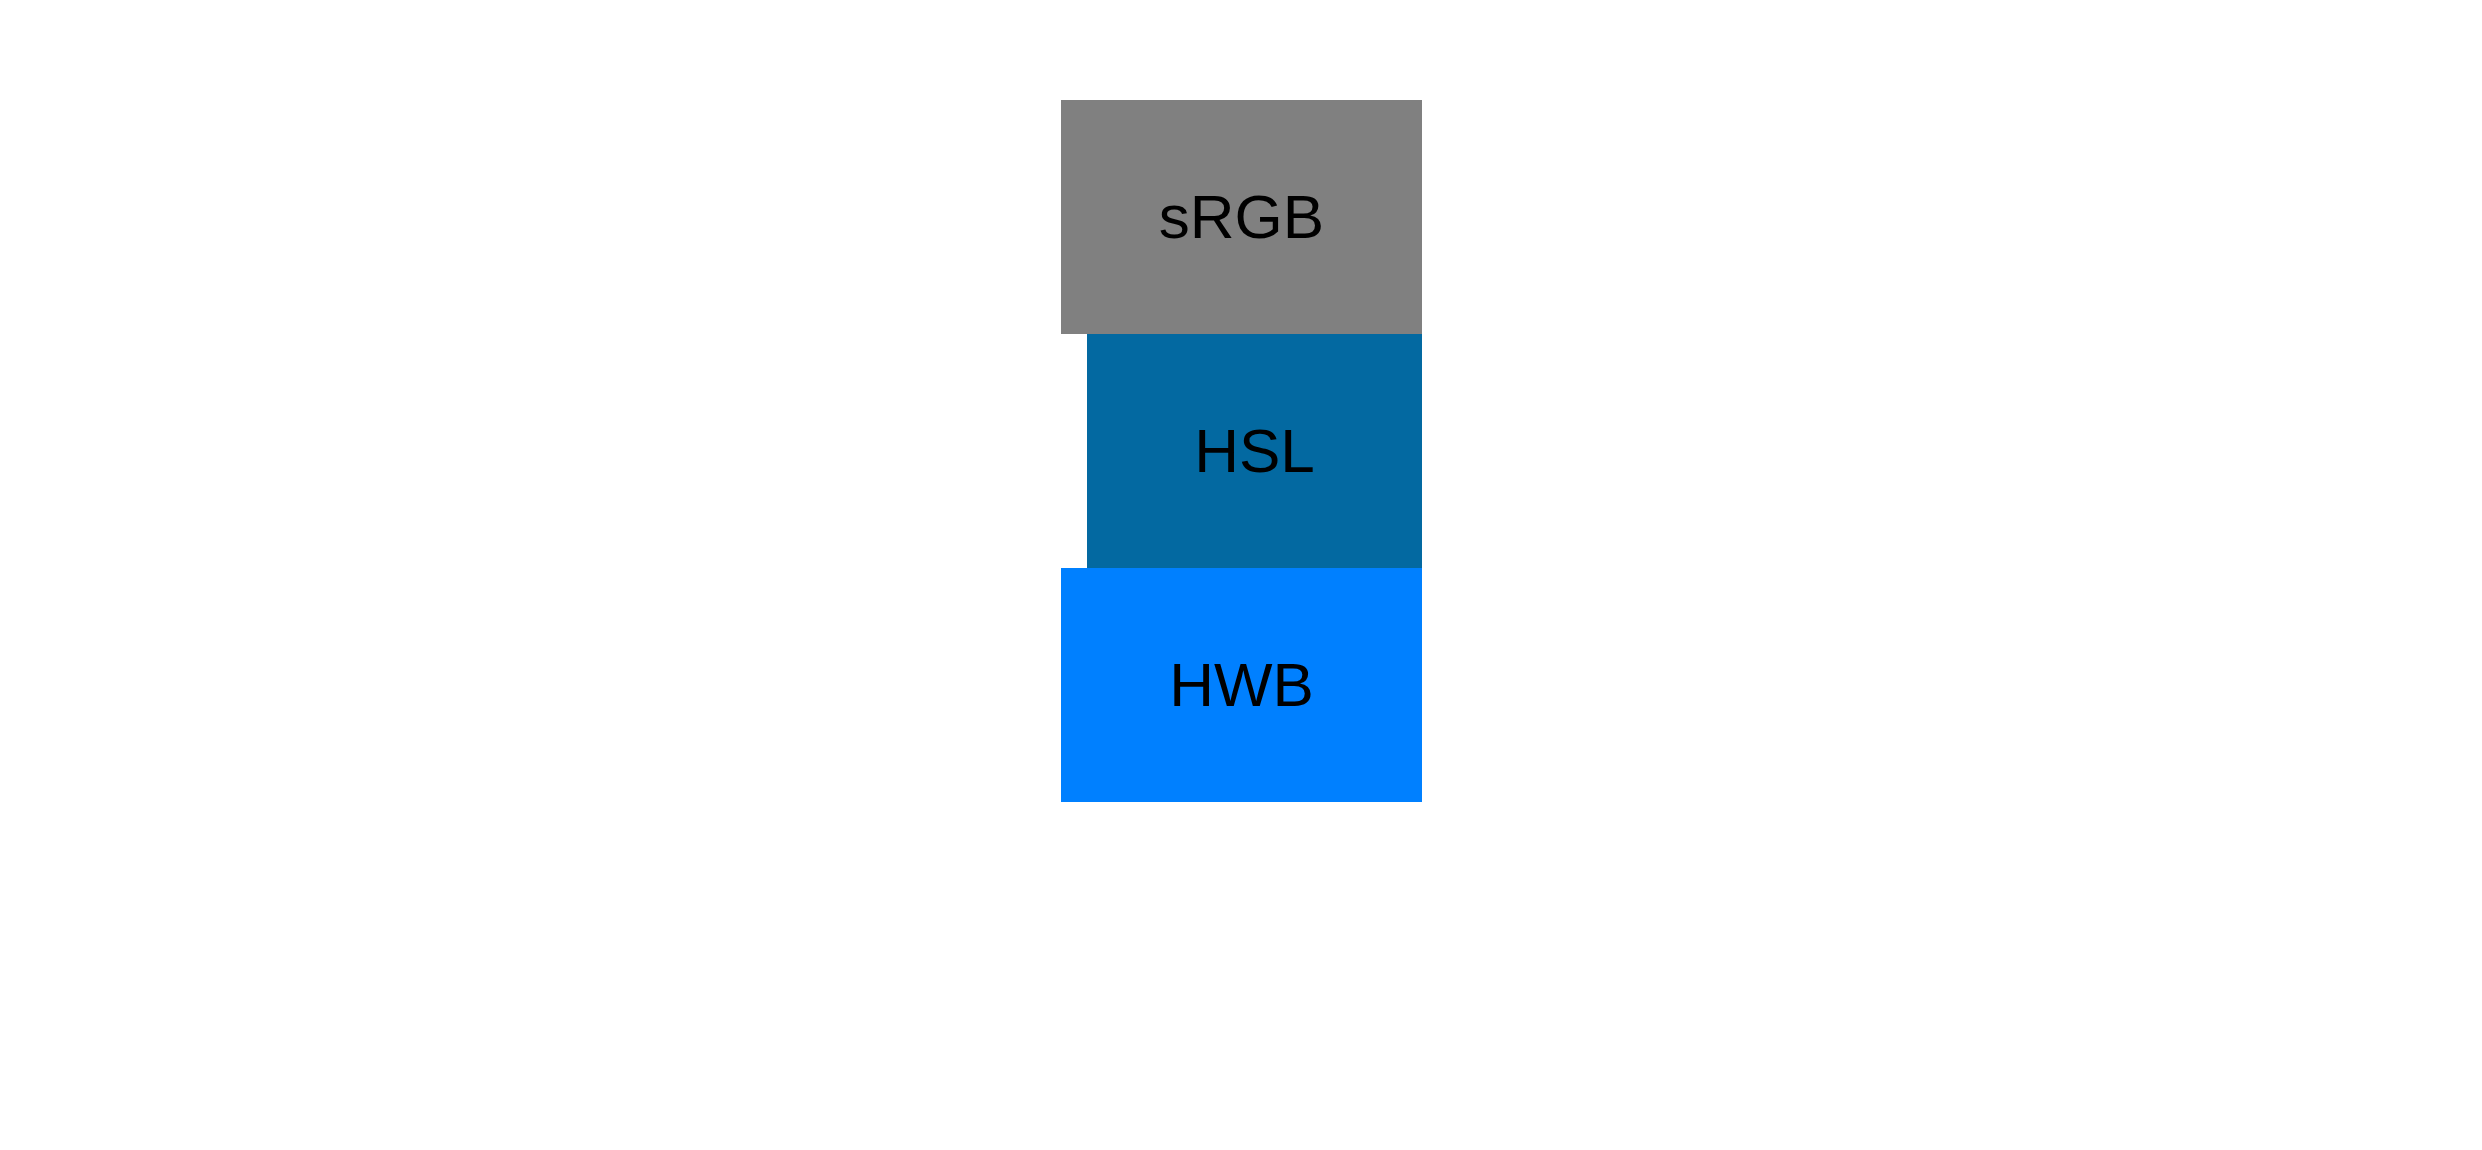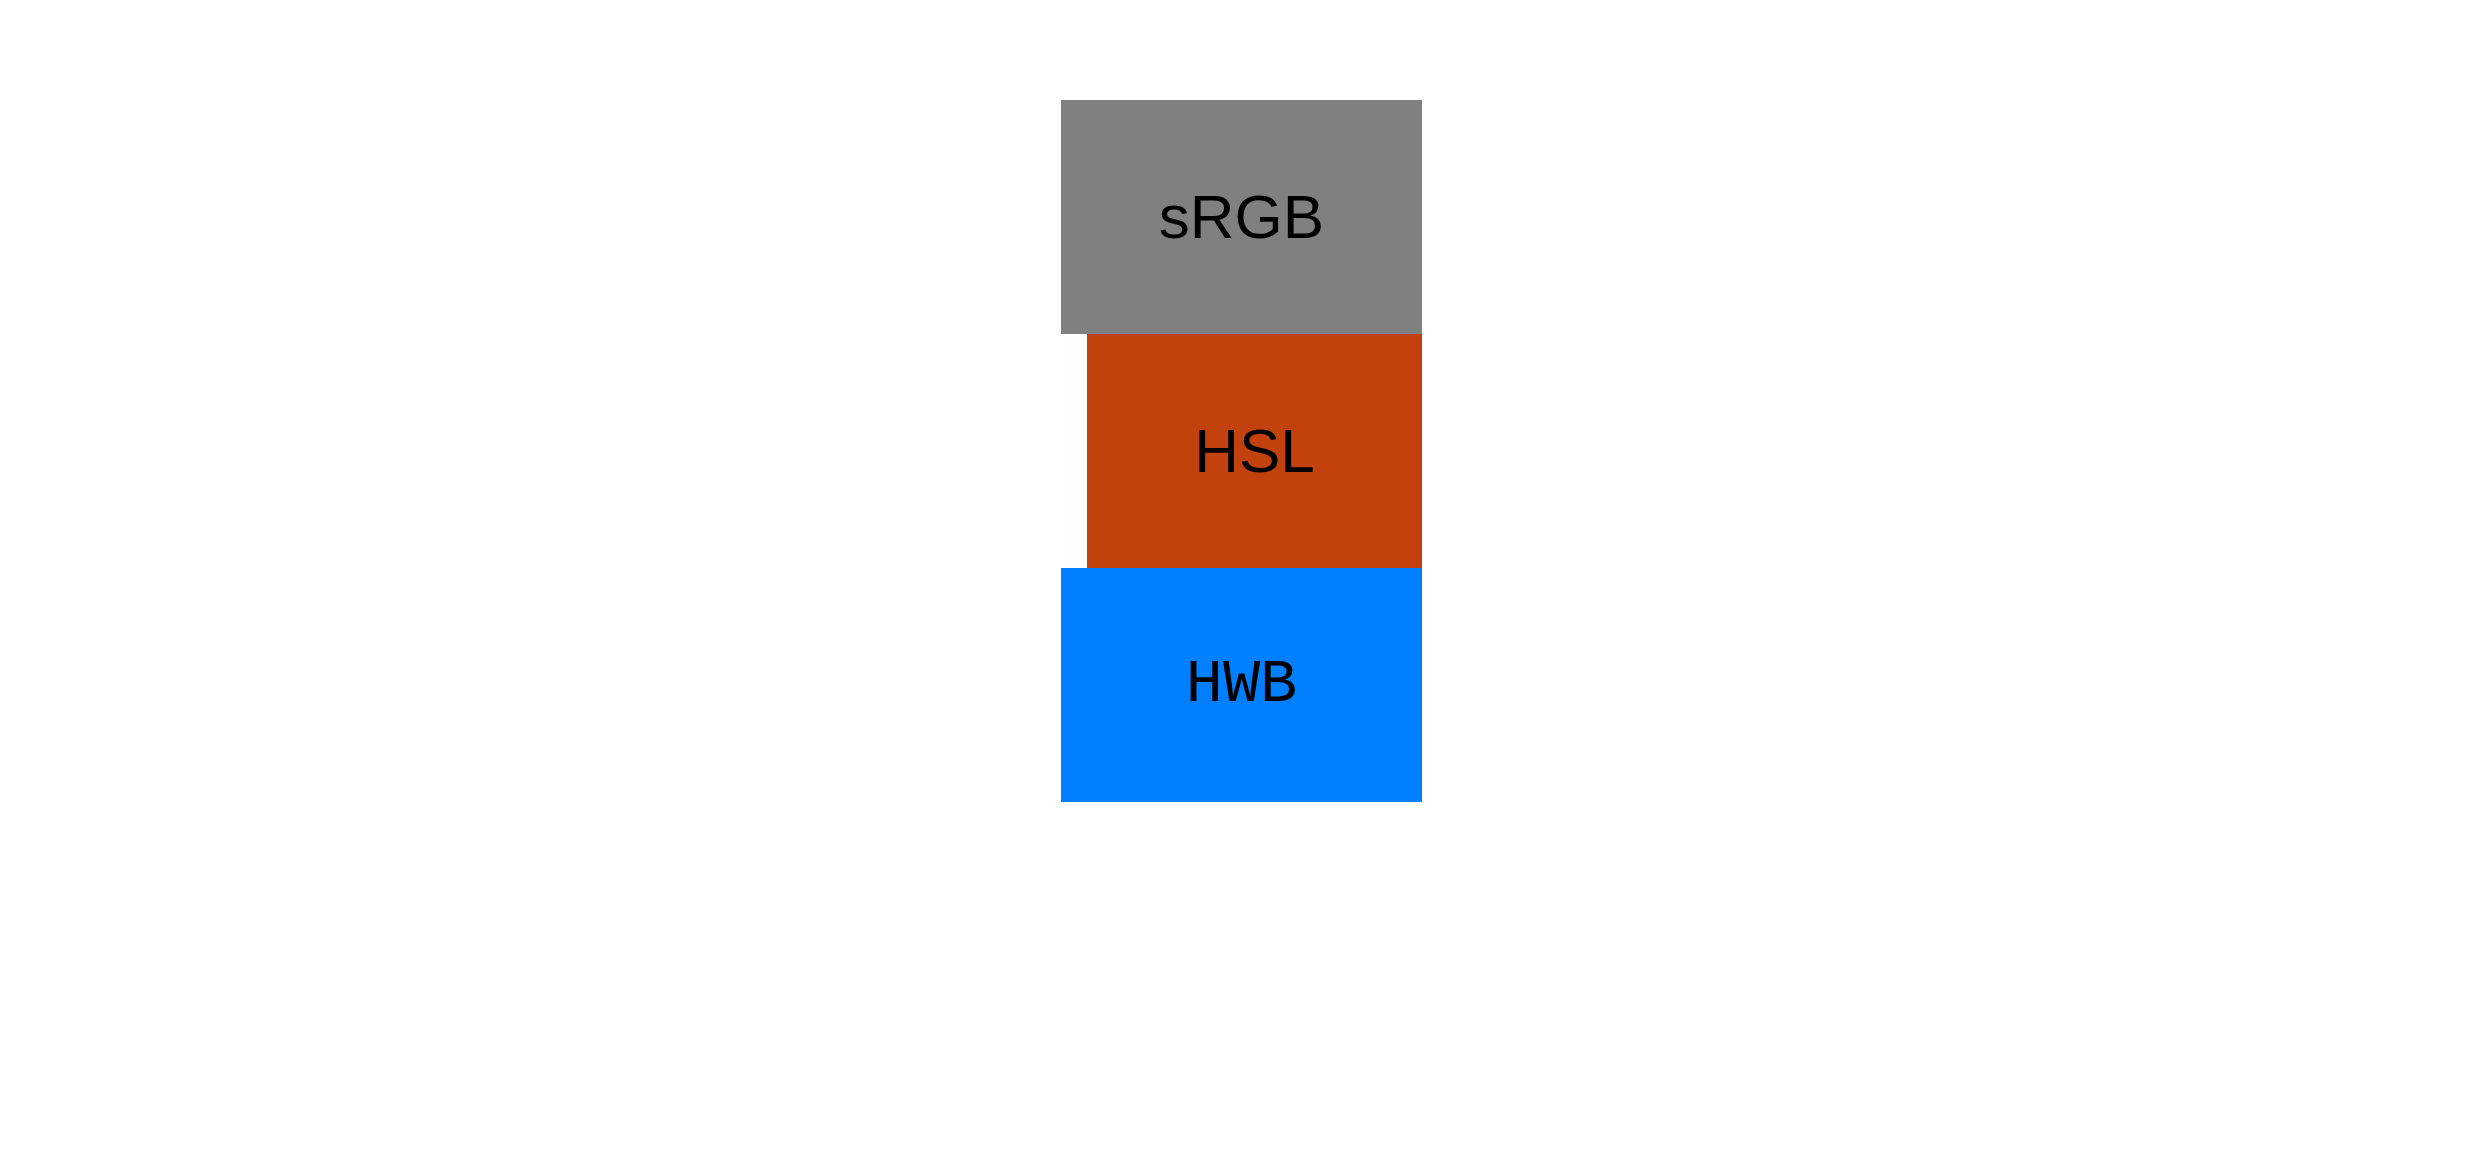--- a/index.html
+++ b/index.html
@@ -39,19 +39,19 @@
     white-space: nowrap;
   }
 </style>
 </head>
 <body style="background: rgb(255, 255, 255);">
 
 <div class="swatch-stack">
   <div class="swatch" style="background: rgb(128, 128, 128);">
     <span class="swatch-label" style="color: rgb(0, 0, 0);">sRGB</span>
   </div>
-  <div class="swatch" style="background: #c2410c; margin-left: 26px;">
+  <div class="swatch" style="background: #0369a1; margin-left: 26px;">
     <span class="swatch-label" style="color: rgb(0, 0, 0);">HSL</span>
   </div>
-  <div class="swatch" style="background: rgb(0, 128, 255); font-family: Liberation Mono, monospace;">
+  <div class="swatch" style="background: rgb(0, 128, 255);">
     <span class="swatch-label" style="color: rgb(0, 0, 0);">HWB</span>
   </div>
 </div>
 
 </body></html>

